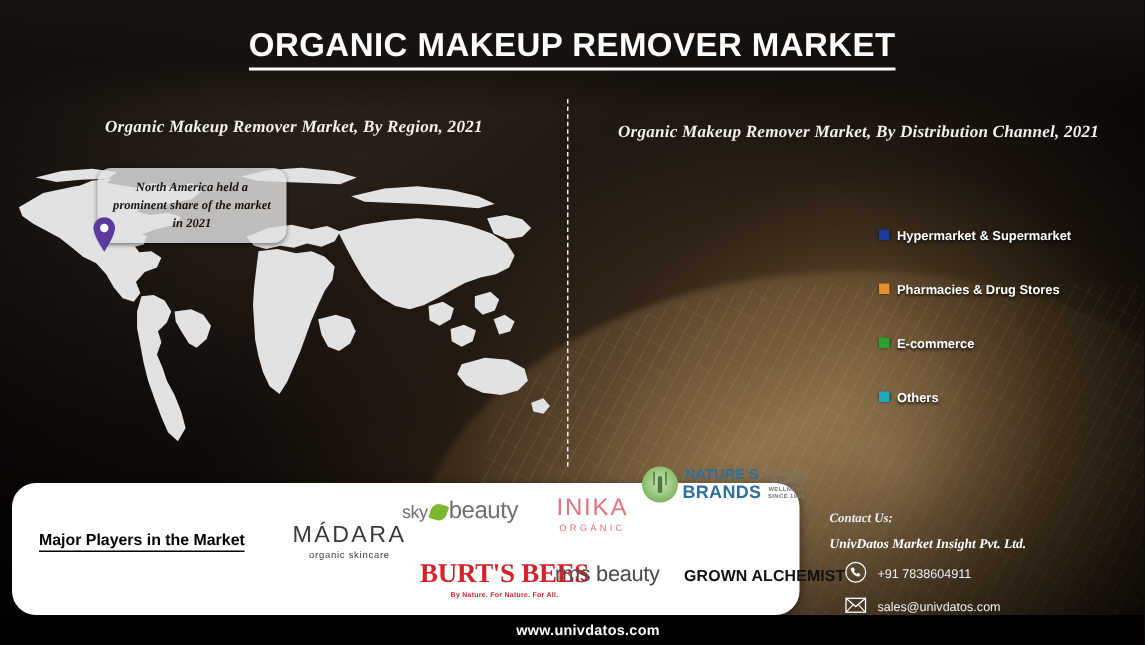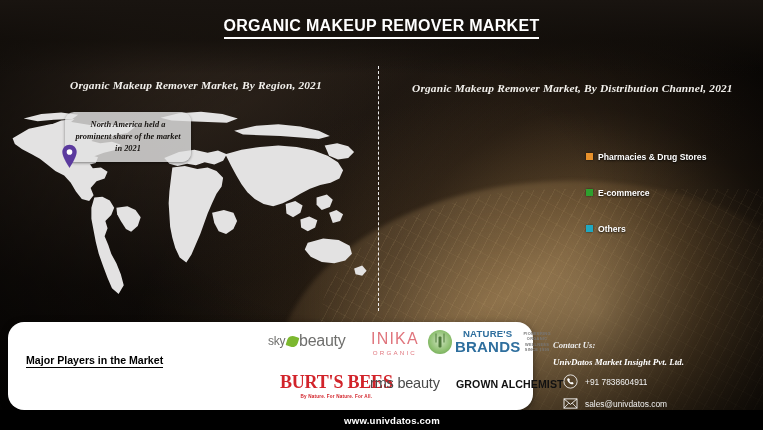--- a/index.html
+++ b/index.html
@@ -21,21 +21,21 @@
   .bg-curve{position:absolute;right:-14%;bottom:-34%;width:78%;height:92%;border-radius:50%;
     background:radial-gradient(circle at 36% 30%, rgba(226,188,132,.30), rgba(150,112,64,.16) 46%, rgba(0,0,0,0) 70%);
     filter:blur(2px);}
   .vignette{position:absolute;inset:0;pointer-events:none;
     background:radial-gradient(ellipse at 50% 46%, rgba(0,0,0,0) 38%, rgba(0,0,0,.48) 76%, rgba(0,0,0,.80) 100%);}
   .top-fade{position:absolute;left:0;right:0;top:0;height:74px;
     background:linear-gradient(180deg,#191410 0%, rgba(18,14,10,.72) 55%, rgba(0,0,0,0) 100%);}
 
   
   .title{position:absolute;top:17px;left:0;right:0;text-align:center;z-index:6;}
-  .title span{color:#fff;font-size:16px;font-weight:700;letter-spacing:.3px;
+  .title span{color:#fff;font-size:22px;font-weight:700;letter-spacing:.3px;
     border-bottom:2px solid #fff;padding-bottom:3px;}
 
   
   .sec-head{position:absolute;z-index:6;color:#f2f0ec;font-size:11.4px;font-weight:700;
     font-style:italic;font-family:"Liberation Serif",serif;letter-spacing:.15px;white-space:nowrap;}
   #head-region{top:79px;left:70px;}
   #head-channel{top:82px;left:412px;}
 
   
   .divider{position:absolute;left:378px;top:66px;width:0;height:245px;z-index:5;
@@ -93,29 +93,29 @@
   .l-sky{left:268px;top:332px;display:flex;align-items:center;}
   .l-sky .s1{font-size:12px;color:#6f6f6d;letter-spacing:-.3px;}
   .l-sky .leaf{display:inline-block;width:11px;height:11px;border-radius:50% 8% 50% 8%;
     background:#7cb82f;margin:0 1px 0 2px;transform:rotate(18deg);}
   .l-sky .s2{font-size:16px;color:#6f6f6d;letter-spacing:-.3px;}
 
   .l-inika{left:371px;top:330px;}
   .l-inika .i1{font-size:16px;letter-spacing:1.2px;color:#e0757d;font-weight:400;}
   .l-inika .i2{font-size:6.2px;letter-spacing:2.2px;color:#e0757d;margin-top:1px;}
 
-  .l-natures{left:428px;top:329px;display:flex;align-items:center;}
+  .l-natures{left:428px;top:311px;display:flex;align-items:center;}
   .nb-badge{width:24px;height:24px;border-radius:50%;margin-right:3px;flex:0 0 auto;
     background:radial-gradient(circle at 50% 45%, #cfe3c0 0%, #8cbf6e 60%, #5f9a49 100%);
     position:relative;overflow:hidden;}
   .nb-badge:after{content:"";position:absolute;left:50%;top:52%;transform:translate(-50%,-50%);
     width:3px;height:11px;background:#4e7a3a;border-radius:1px;
     box-shadow:-4px -4px 0 -1px #4e7a3a, 4px -4px 0 -1px #4e7a3a;}
   .nb-txt .n1{font-size:9.6px;font-weight:700;color:#2f6f9e;letter-spacing:.2px;line-height:1.02;}
-  .nb-txt .n2{font-size:15px;font-weight:700;color:#2f6f9e;letter-spacing:.2px;line-height:1.02;}
+  .nb-txt .n2{font-size:12px;font-weight:700;color:#2f6f9e;letter-spacing:.2px;line-height:1.02;}
   .nb-side{margin-left:3px;}
   .nb-side div{font-size:3.9px;color:#777;letter-spacing:.3px;line-height:1.32;font-weight:700;}
 
   .l-burts{left:280px;top:372px;}
   .l-burts .b1{font-size:18px;font-weight:700;color:#d2232a;letter-spacing:-.2px;
     font-family:"Liberation Serif",serif;}
   .l-burts .b2{font-size:4.6px;font-weight:700;color:#d2232a;letter-spacing:.2px;margin-top:1px;}
 
   .l-rms{left:370px;top:375px;}
   .l-rms .r1{font-size:14.5px;color:#4a4a4a;font-weight:400;letter-spacing:-.2px;}
@@ -188,36 +188,44 @@
     <p>North America held a prominent share of the market in 2021</p>
   </div>
   <svg class="pin" viewBox="0 0 24 32">
     <path d="M12 1C6.9 1 2.8 5.1 2.8 10.2c0 6.7 9.2 20.3 9.2 20.3s9.2-13.6 9.2-20.3C21.2 5.1 17.1 1 12 1z" fill="#5B3A9E"></path>
     <circle cx="12" cy="10.2" r="3.6" fill="#ffffff"></circle>
   </svg>
 
 
   <div class="legend">
     <div class="lg-item">
+      <span class="lg-sq" id="lg-sq-0" style="background: rgb(26, 60, 155);"></span>
+      <span class="lg-tx">Hypermarket &amp; Supermarket</span>
+    </div>
+    <div class="lg-item">
       <span class="lg-sq" id="lg-sq-1" style="background: rgb(232, 145, 43);"></span>
       <span class="lg-tx">Pharmacies &amp; Drug Stores</span>
     </div>
     <div class="lg-item">
       <span class="lg-sq" id="lg-sq-2" style="background: rgb(46, 160, 46);"></span>
       <span class="lg-tx">E-commerce</span>
     </div>
     <div class="lg-item">
       <span class="lg-sq" id="lg-sq-3" style="background: rgb(32, 168, 192);"></span>
       <span class="lg-tx">Others</span>
     </div>
   </div>
 
   <div class="players">
     <div class="players-title">Major Players in the Market</div>
 
+    <div class="logo l-madara">
+      <div class="m1">MÁDARA</div>
+      <div class="m2">organic skincare</div>
+    </div>
 
   </div>
 
   <div class="logo l-sky" style="position:absolute;z-index:8;">
     <span class="s1">sky</span>
     <span class="leaf"></span>
     <span class="s2">beauty</span>
   </div>
 
   <div class="logo l-inika" style="position:absolute;z-index:8;">

